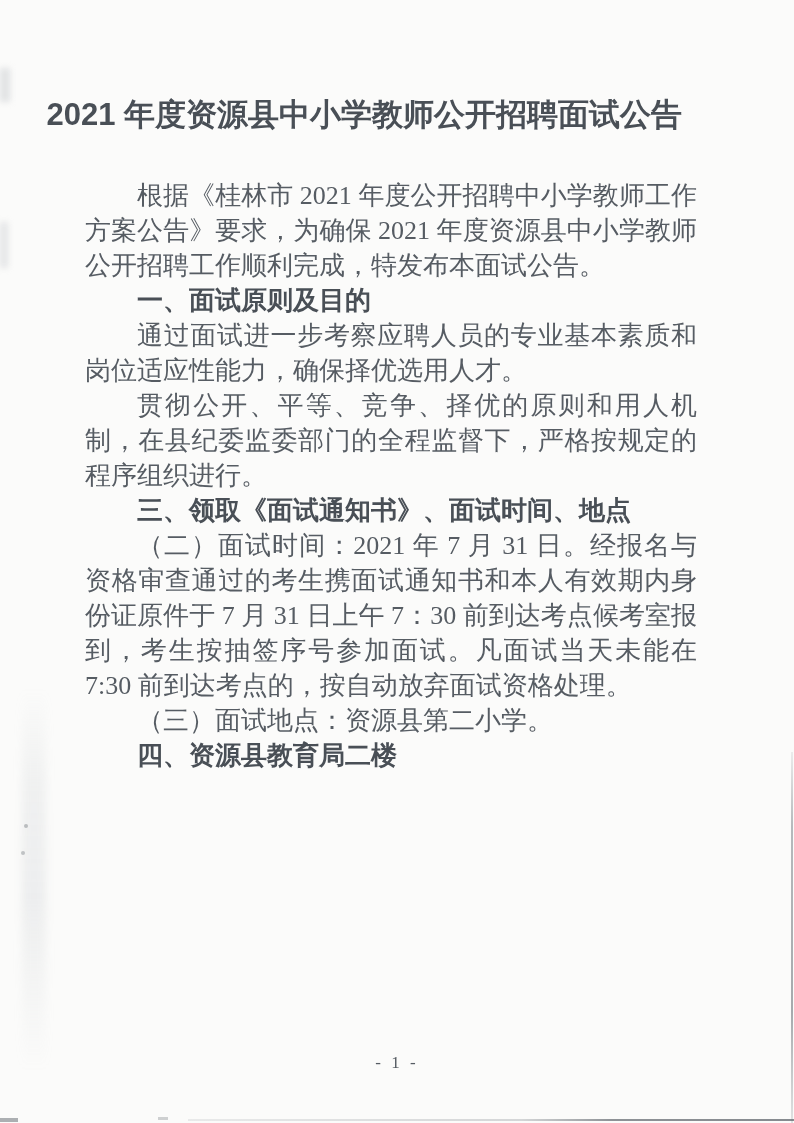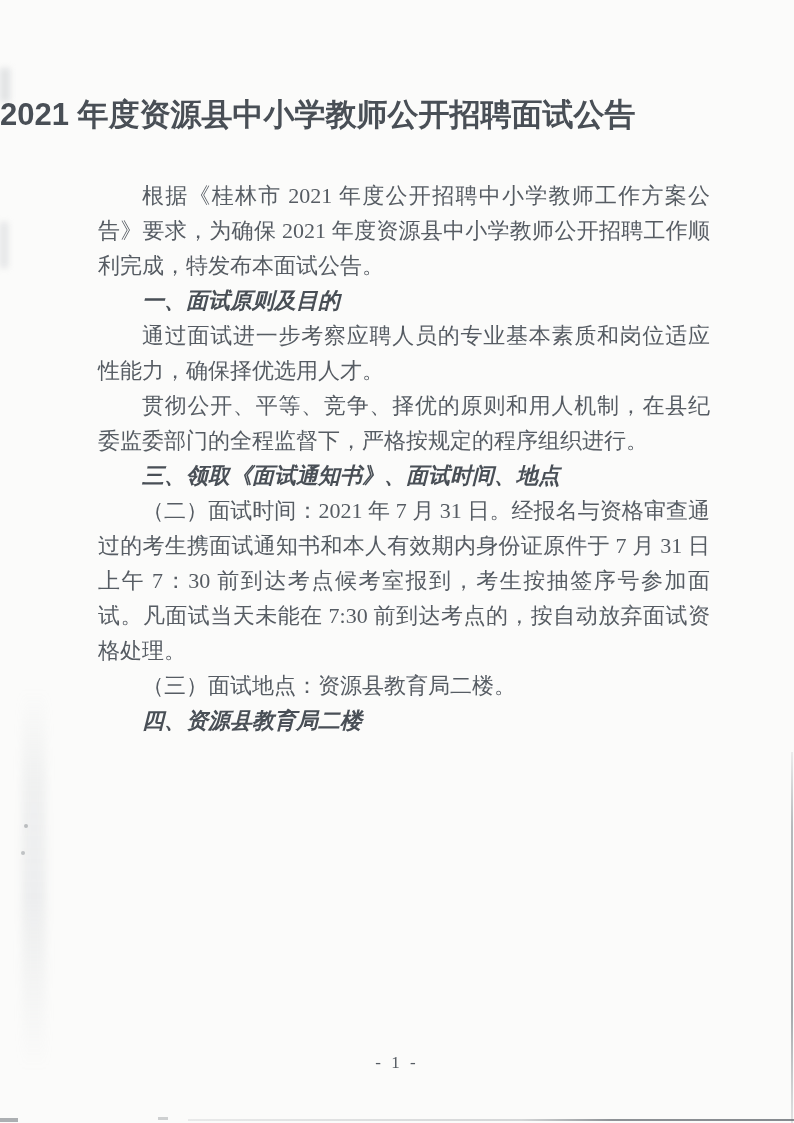--- a/index.html
+++ b/index.html
@@ -15,47 +15,46 @@
     background: var(--paper, #fbfbfa);
     overflow: hidden;
     font-family: "Liberation Serif", serif;
   }
   .doc-title {
     position: absolute;
     top: 94px;
     left: 0;
     width: 682px;
     margin: 0;
-    text-align: left;
+    text-align: right;
     white-space: nowrap;
     font-family: "Liberation Sans", sans-serif;
     font-weight: 700;
     font-size: 31px;
     letter-spacing: 0px;
     color: var(--title-ink, #494f56);
   }
   .doc-body {
     position: absolute;
     top: 178px;
-    left: 98px;
+    left: 85px;
     width: 612px;
-    font-size: 22px;
+    font-size: 26px;
     line-height: 35px;
     color: var(--ink, #565c63);
     text-align: justify;
     text-align-last: left;
   }
   .doc-body p {
     margin: 0;
     text-indent: 2em;
   }
   .doc-body p.heading {
     font-weight: 700;
     color: var(--title-ink, #494f56);
-    font-style: italic;
   }
   .page-number {
     position: absolute;
     top: 1053px;
     left: 0;
     width: 794px;
     text-align: center;
     font-size: 17px;
     letter-spacing: 3px;
     color: var(--ink, #565c63);
@@ -148,18 +147,18 @@
 
   <h1 class="doc-title">2021 年度资源县中小学教师公开招聘面试公告</h1>
 
   <div class="doc-body">
       <p class="body">根据《桂林市 2021 年度公开招聘中小学教师工作方案公告》要求，为确保 2021 年度资源县中小学教师公开招聘工作顺利完成，特发布本面试公告。</p>
       <p class="heading">一、面试原则及目的</p>
       <p class="body">通过面试进一步考察应聘人员的专业基本素质和岗位适应性能力，确保择优选用人才。</p>
       <p class="body">贯彻公开、平等、竞争、择优的原则和用人机制，在县纪委监委部门的全程监督下，严格按规定的程序组织进行。</p>
       <p class="heading">三、领取《面试通知书》、面试时间、地点</p>
       <p class="body">（二）面试时间：2021 年 7 月 31 日。经报名与资格审查通过的考生携面试通知书和本人有效期内身份证原件于 7 月 31 日上午 7：30 前到达考点候考室报到，考生按抽签序号参加面试。凡面试当天未能在 7:30 前到达考点的，按自动放弃面试资格处理。</p>
-      <p class="body">（三）面试地点：资源县教育局二楼。</p>
+      <p class="body">（三）面试地点：资源县第二小学。</p>
       <p class="heading">四、资源县教育局二楼</p>
     </div>
 
   <div class="page-number">- 1 -</div>
 </div>
 
 </body></html>

